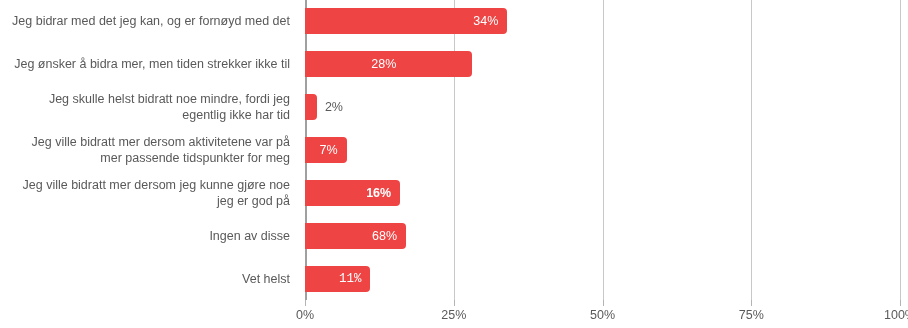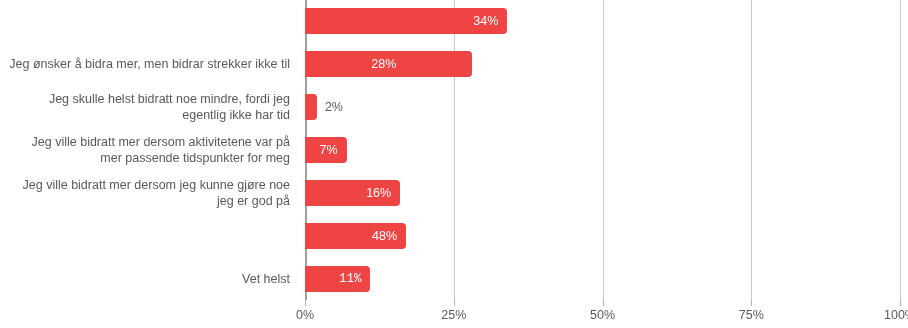--- a/index.html
+++ b/index.html
@@ -144,27 +144,28 @@
         <div class="gridline" style="left: 297.5px;"></div>
         <div class="gridline" style="left: 446.25px;"></div>
         <div class="gridline" style="left: 595px;"></div>
       </div>
   </div>
 
   <div class="axis-spine"></div>
 
   <div id="rows">
       <div class="row" style="top: 0px; height: 42.8571px;">
+        <div class="cat-label" style="height: 42.8571px;">Jeg bidrar med det jeg kan, og er fornøyd med det</div>
         <div class="bar-track" style="height: 42.8571px;">
           <div class="bar" style="width: 202.3px; top: 8.42857px; background: rgb(238, 68, 68);"></div>
           <div class="bar-value-inside" style="top: 8.42857px; width: 202.3px;">34%</div>
         </div>
       </div>
       <div class="row" style="top: 42.8571px; height: 42.8571px;">
-        <div class="cat-label" style="height: 42.8571px;">Jeg ønsker å bidra mer, men bidrar strekker ikke til</div>
+        <div class="cat-label" style="height: 42.8571px;">Jeg ønsker å bidra mer, men tiden strekker ikke til</div>
         <div class="bar-track" style="height: 42.8571px;">
           <div class="bar" style="width: 166.6px; top: 8.42857px; background: rgb(238, 68, 68);"></div>
           <div class="bar-value-inside" style="top: 8.42857px; width: 166.6px; text-align: center;">28%</div>
         </div>
       </div>
       <div class="row" style="top: 85.7143px; height: 42.8571px;">
         <div class="cat-label" style="height: 42.8571px;">Jeg skulle helst bidratt noe mindre, fordi jeg
 egentlig ikke har tid</div>
         <div class="bar-track" style="height: 42.8571px;">
           <div class="bar" style="width: 11.9px; top: 8.42857px; background: rgb(238, 68, 68);"></div>
@@ -175,29 +176,30 @@
         <div class="cat-label" style="height: 42.8571px; text-align: right;">Jeg ville bidratt mer dersom aktivitetene var på
 mer passende tidspunkter for meg</div>
         <div class="bar-track" style="height: 42.8571px;">
           <div class="bar" style="width: 41.65px; top: 8.42857px; background: rgb(238, 68, 68);"></div>
           <div class="bar-value-inside" style="top: 8.42857px; width: 41.65px;">7%</div>
         </div>
       </div>
       <div class="row" style="top: 171.429px; height: 42.8571px;">
         <div class="cat-label" style="height: 42.8571px;">Jeg ville bidratt mer dersom jeg kunne gjøre noe
 jeg er god på</div>
-        <div class="bar-track" style="height: 42.8571px;">
+        <div class="bar-track" style="height: 42.8571px; font-weight: bold;">
           <div class="bar" style="width: 95.2px; top: 8.42857px; background: rgb(238, 68, 68);"></div>
           <div class="bar-value-inside" style="top: 8.42857px; width: 95.2px;">16%</div>
         </div>
       </div>
       <div class="row" style="top: 214.286px; height: 42.8571px;">
+        <div class="cat-label" style="height: 42.8571px;">Ingen av disse</div>
         <div class="bar-track" style="height: 42.8571px;">
           <div class="bar" style="width: 101.15px; top: 8.42857px; background: rgb(238, 68, 68);"></div>
-          <div class="bar-value-inside" style="top: 8.42857px; width: 101.15px;">48%</div>
+          <div class="bar-value-inside" style="top: 8.42857px; width: 101.15px;">68%</div>
         </div>
       </div>
       <div class="row" style="top: 257.143px; height: 42.8571px;">
         <div class="cat-label" style="height: 42.8571px;">Vet helst</div>
         <div class="bar-track" style="height: 42.8571px;">
           <div class="bar" style="width: 65.45px; top: 8.42857px; background: rgb(238, 68, 68);"></div>
           <div class="bar-value-inside" style="top: 8.42857px; width: 65.45px; font-family: Liberation Mono, monospace;">11%</div>
         </div>
       </div>
     </div>

